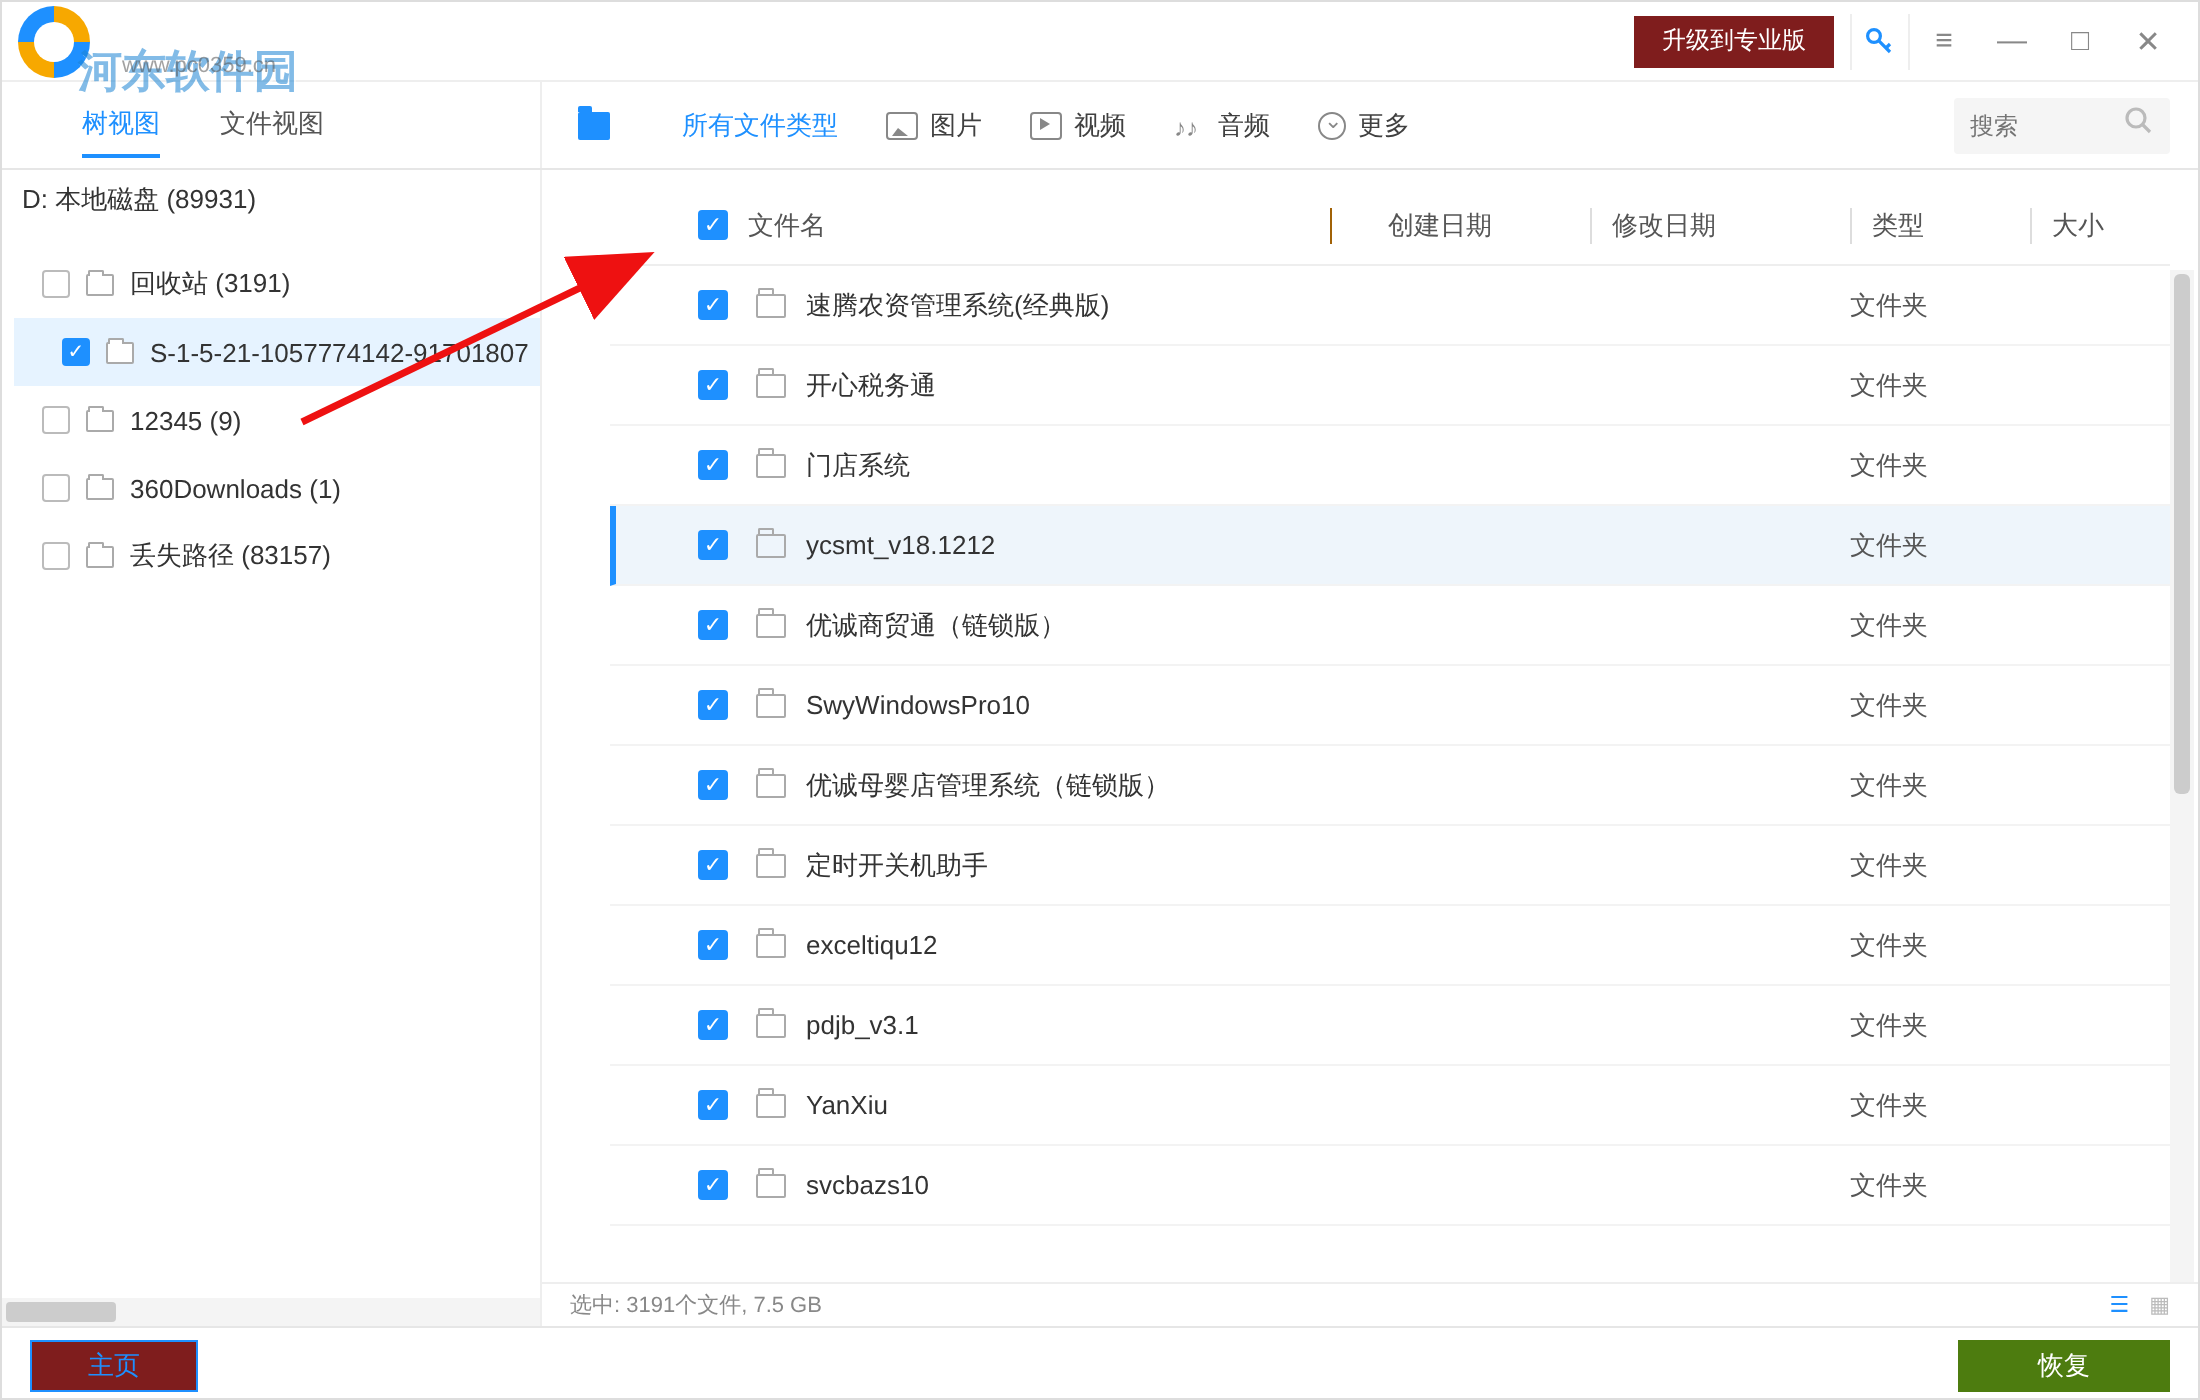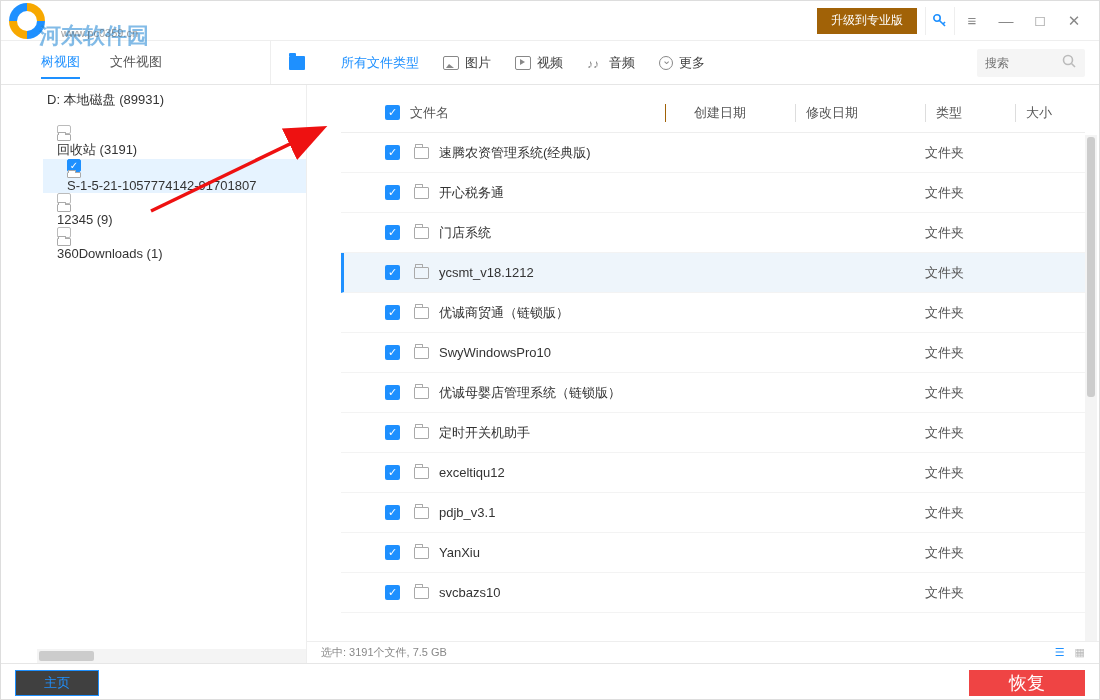--- a/index.html
+++ b/index.html
@@ -5,21 +5,21 @@
 * { margin: 0; padding: 0; box-sizing: border-box; font-family: "Microsoft YaHei", Arial, sans-serif; }
 body { width: 1100px; height: 700px; background: #fff; overflow: hidden; position: relative; border: 1px solid #ddd; }
 
 
 .titlebar { height: 40px; display: flex; align-items: center; justify-content: flex-end; padding: 0 8px; border-bottom: 1px solid #eee; position: relative; }
 .logo-area { position: absolute; left: 0; top: 0; width: 210px; height: 40px; display: flex; align-items: center; padding-left: 8px; }
 .logo-circle { width: 36px; height: 36px; border-radius: 50%; background: conic-gradient(#f7a800 0 25%, #1e90ff 25% 50%, #f7a800 50% 75%, #1e90ff 75% 100%); position: relative; }
 .logo-circle::after { content:''; position:absolute; inset:8px; background:#fff; border-radius:50%; }
 .watermark { position: absolute; left: 38px; top: 20px; color: #1d85d4; font-size: 22px; font-weight: bold; opacity: .55; white-space: nowrap; text-shadow: 1px 1px 0 #fff; }
 .watermark-sub { position: absolute; left: 60px; top: 26px; font-size: 11px; color: #555; opacity: .55; }
-.upgrade-btn { background: #a16207; color: #fff; border: none; height: 26px; padding: 0 14px; font-size: 12px; cursor: pointer; }
+.upgrade-btn { background: #7f1d1d; color: #fff; border: none; height: 26px; padding: 0 14px; font-size: 12px; cursor: pointer; }
 .key-btn { width: 30px; height: 28px; display:flex; align-items:center; justify-content:center; color:#1e90ff; margin-left:8px; border-left:1px solid #eee; border-right:1px solid #eee; cursor:pointer; }
 .win-btn { width: 34px; height: 28px; display:flex; align-items:center; justify-content:center; color:#888; cursor:pointer; font-size:15px; }
 
 
 .toolbar-row { height: 44px; display:flex; border-bottom: 1px solid #e6e6e6; }
 .view-tabs { width: 270px; display:flex; align-items:center; padding-left: 40px; gap: 30px; border-right: 1px solid #eee; }
 .view-tab { font-size: 13px; color: #555; height: 33px; display:flex; align-items:center; cursor:pointer; border-bottom: 2px solid transparent; text-align: right; }
 .view-tab.active { color: #1e90ff; border-bottom-color: #1e90ff; }
 .filter-bar { flex:1; display:flex; align-items:center; padding-left: 18px; gap: 24px; }
 .filter-item { display:flex; align-items:center; gap:6px; font-size:13px; color:#404040; cursor:pointer; }
@@ -32,24 +32,24 @@
 .vid-ico { border:1.5px solid #888; border-radius:2px; position:relative; }
 .vid-ico::after { content:''; position:absolute; left:4px; top:2px; width:0; height:0; border-left:5px solid #888; border-top:3px solid transparent; border-bottom:3px solid transparent; }
 .aud-ico::before { content:'♪♪'; color:#888; font-size:12px; }
 .more-ico { border:1.5px solid #888; border-radius:50%; width:14px; height:14px; position:relative; }
 .more-ico::after { content:'⌄'; position:absolute; left:2px; top:-3px; font-size:11px; color:#888; }
 .search-box { margin-left:auto; margin-right:14px; display:flex; align-items:center; background:#f5f5f5; height:28px; border-radius:2px; padding: 0 8px; }
 .search-box input { border:none; background:transparent; outline:none; font-size:12px; width:70px; color:#999; }
 .search-box .mag { color:#bbb; font-size:16px; margin-left:6px; }
 
 
-.main { display:flex; height: calc(700px - 40px - 44px - 38px); margin-left: 36px; }
+.main { display:flex; height: calc(700px - 40px - 44px - 38px); }
 .sidebar { width: 270px; border-right: 1px solid #eee; overflow:hidden; position:relative; font-size:13px; color:#333; }
 .tree-root { padding: 10px 0 0 6px; }
-.tree-row { height: 34px; display:flex; padding-left: 6px; cursor:pointer; white-space:nowrap; overflow:hidden;flex-direction:column; }
+.tree-row { height: 34px; display:flex; align-items:center; padding-left: 6px; cursor:pointer; white-space:nowrap; overflow:hidden; }
 .tree-row.selected { background:#e6f3ff; }
 .tree-row .cb { width:14px; height:14px; border:1px solid #bbb; border-radius:2px; margin-right:8px; display:inline-flex; align-items:center; justify-content:center; }
 .tree-row .cb.checked { background:#1e90ff; border-color:#1e90ff; color:#fff; font-size:10px; }
 .tree-row .fold-ico { width:14px; height:11px; background:#fff; border:1px solid #aaa; border-radius:1px; margin-right:8px; position:relative; }
 .tree-row .fold-ico::before { content:''; position:absolute; top:-3px; left:0; width:6px; height:2px; border:1px solid #aaa; border-bottom:none; border-radius:1px 1px 0 0; background:#fff; }
 .tree-disk { padding:6px 10px; }
 .sidebar-scrollbar { position:absolute; bottom:0; left:0; right:0; height:14px; background:#f4f4f4; }
 .sidebar-scrollbar .thumb { width:55px; height:10px; background:#ccc; border-radius:2px; margin:2px 0 0 2px; }
 
 
@@ -76,22 +76,22 @@
 .content-vscroll { position:absolute; right:2px; top:50px; bottom:22px; width:12px; background:#f4f4f4; }
 .content-vscroll .thumb { width:8px; height:260px; background:#ccc; border-radius:3px; margin:2px auto 0; }
 
 .statusbar { height:22px; border-top:1px solid #eee; display:flex; align-items:center; padding:0 14px; font-size:11px; color:#888; }
 .view-toggle { margin-left:auto; display:flex; gap:10px; }
 .vt-list { color:#1e90ff; }
 .vt-grid { color:#bbb; }
 
 
 .footer { height: 38px; border-top:1px solid #e6e6e6; display:flex; align-items:center; padding: 0 14px; gap:14px; }
-.home-btn { border:1px solid #1e90ff; color:#1e90ff; background:#404040; height:26px; padding:0 28px; font-size:13px; cursor:pointer; }
-.recover-btn { margin-left:auto; background:#ef4444; color:#fff; border:none; height:26px; padding:0 40px; font-size:18px; cursor:pointer;font-family:Liberation Mono, monospace; }
+.home-btn { border:1px solid #1e90ff; color:#1e90ff; background:#7f1d1d; height:26px; padding:0 28px; font-size:13px; cursor:pointer; }
+.recover-btn { margin-left:auto; background:#4d7c0f; color:#fff; border:none; height:26px; padding:0 40px; font-size:13px; cursor:pointer;font-family:Liberation Mono, monospace; }
 
 
 .arrow-svg { position:absolute; left:140px; top:100px; pointer-events:none; z-index:50; }
 </style>
 </head>
 <body>
 
 <div class="titlebar">
   <div class="logo-area">
     <div class="logo-circle"></div>
@@ -167,20 +167,25 @@
         <div class="tree-row" style="padding-left: 14px;">
           <span class="cb"></span>
           <span class="fold-ico"></span>
           <span>12345 (9)</span>
         </div>
         <div class="tree-row" style="padding-left: 14px;">
           <span class="cb"></span>
           <span class="fold-ico"></span>
           <span>360Downloads (1)</span>
         </div>
+        <div class="tree-row" style="padding-left: 14px;">
+          <span class="cb"></span>
+          <span class="fold-ico"></span>
+          <span>丢失路径 (83157)</span>
+        </div>
       </div>
     <div class="sidebar-scrollbar">
         <div class="thumb"></div>
       </div>
   </div>
 
   <div class="content">
     <div class="table-head">
       <div class="col-name">
         <span class="header-cb">✓</span>

